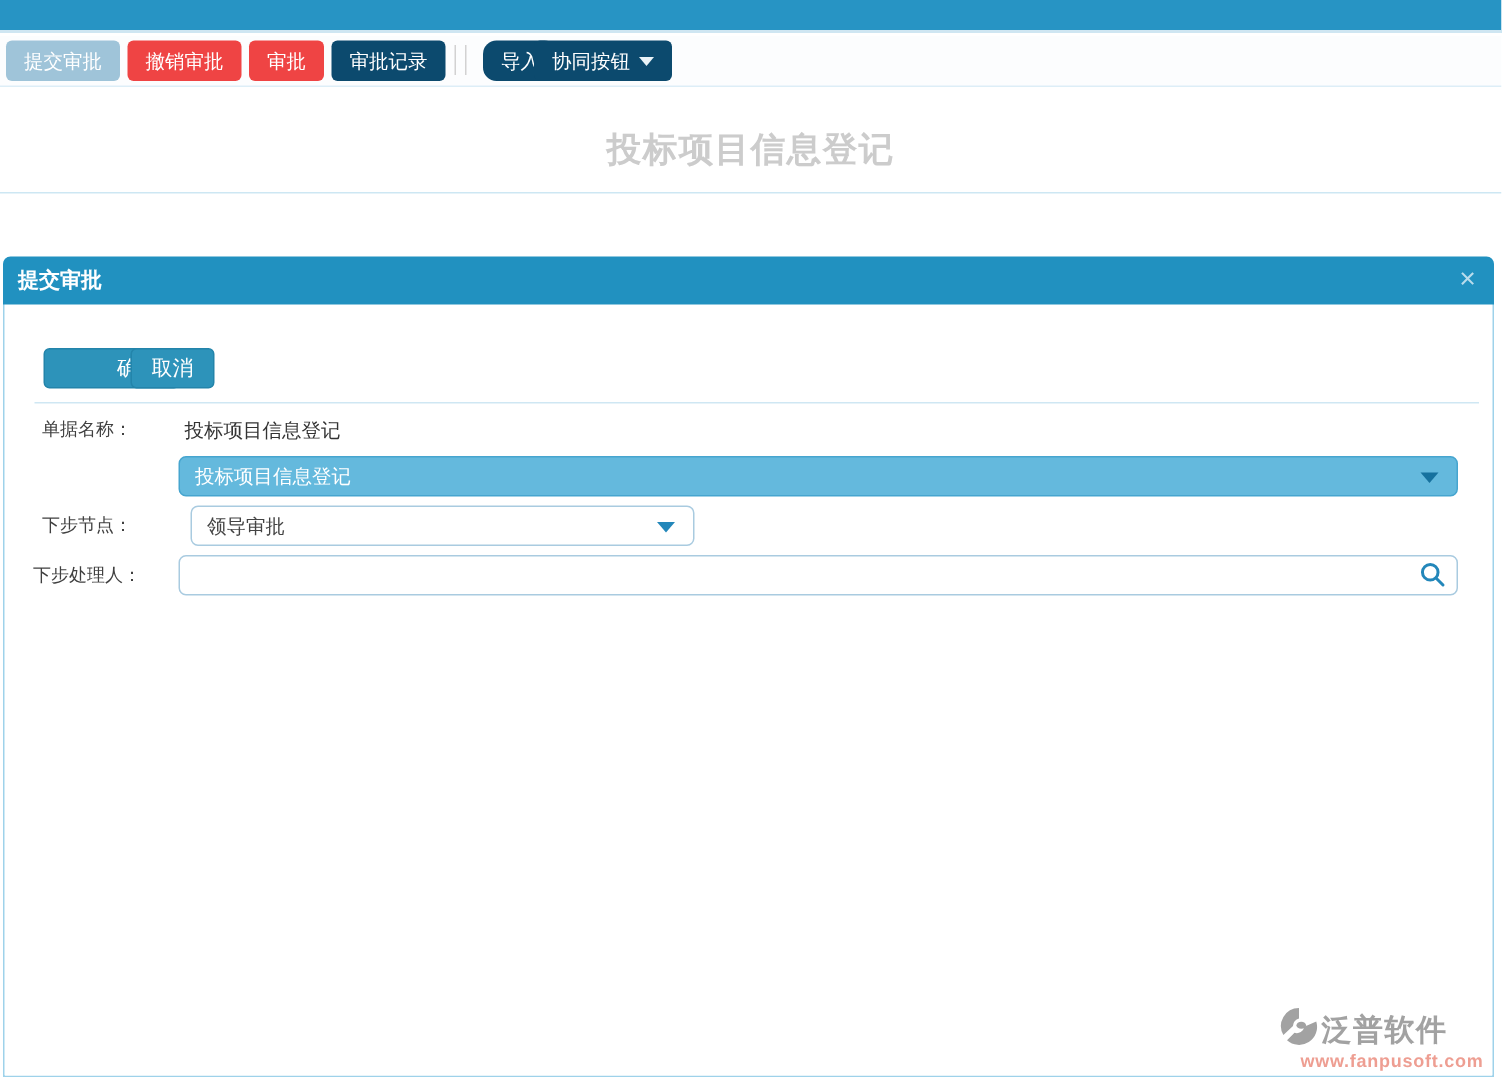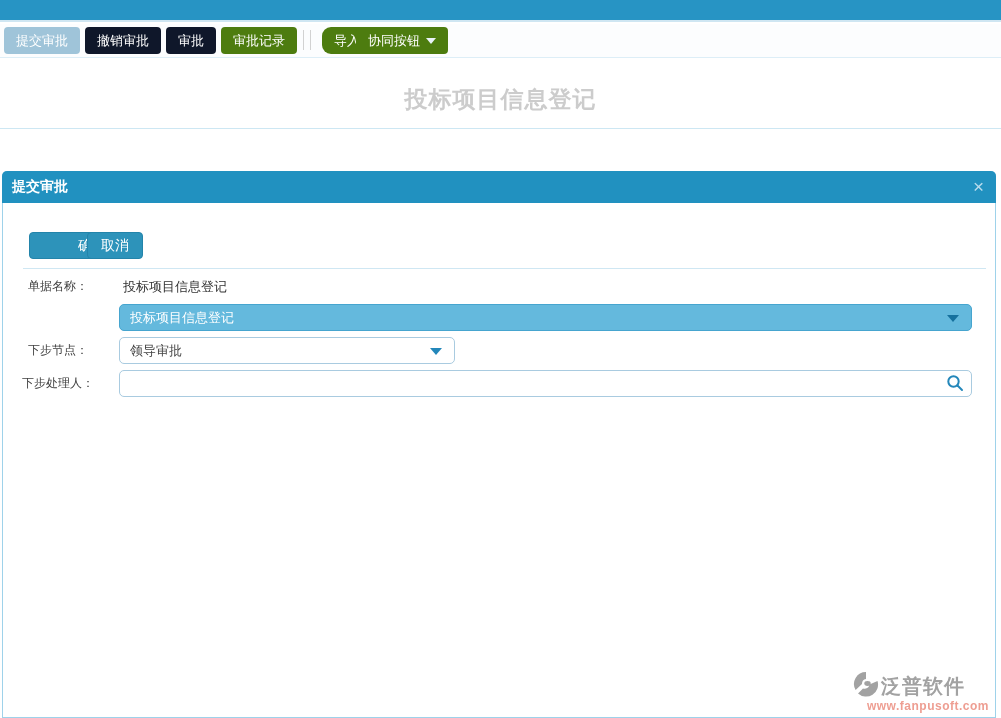--- a/index.html
+++ b/index.html
@@ -24,22 +24,22 @@
     border-bottom: 1px solid #ddeef7;
   }
   .tbtn {
     position: absolute; top: 3px; height: 27px;
     border: none; border-radius: 4px;
     color: #ffffff; font-size: 13px; line-height: 27px;
     text-align: center; cursor: pointer; padding: 0 12px;
     font-family: inherit; display: flex; align-items: center; justify-content: center; gap: 6px;
   }
   .tbtn.primary   { background: #9fc4d9; }
-  .tbtn.disabled  { background: #0f172a; }
-  .tbtn.normal    { background: #4d7c0f; }
+  .tbtn.disabled  { background: #ef4444; }
+  .tbtn.normal    { background: #0c4a6e; }
   .tb-sep {
     position: absolute; top: 6px; width: 1px; height: 20px; background: #d2d2d2;
   }
   .caret-down-light {
     width: 0; height: 0; display: inline-block;
     border-left: 5px solid transparent; border-right: 5px solid transparent;
     border-top: 6px solid #e9f3f8;
   }
 
   
@@ -104,21 +104,21 @@
   }
   .dd {
     position: absolute; left: 116px; top: 0; height: 27px;
     border-radius: 5px; font-size: 13px; line-height: 25px;
     padding-left: 10px; cursor: pointer;
   }
   .dd-filled {
     width: 853px; background: #64b9dd; border: 1px solid #46a5cf; color: #ffffff;
   }
   .dd-plain {
-    width: 336px; background: #ffffff; border: 1px solid #a9cbe0; color: #444444;
+    width: 336px; background: #ffffff; border: 1px solid #a9cbe0; color: #444444; margin-left: 8px;
   }
   .dd-arrow {
     position: absolute; right: 12px; top: 10px; width: 0; height: 0;
     border-left: 6px solid transparent; border-right: 6px solid transparent;
   }
   .dd-filled .dd-arrow { border-top: 7px solid #16719e; }
   .dd-plain  .dd-arrow { border-top: 7px solid #2387ba; }
   .search-wrap {
     position: absolute; left: 116px; top: 0; width: 853px; height: 27px;
     background: #ffffff; border: 1px solid #a9cbe0; border-radius: 5px;

